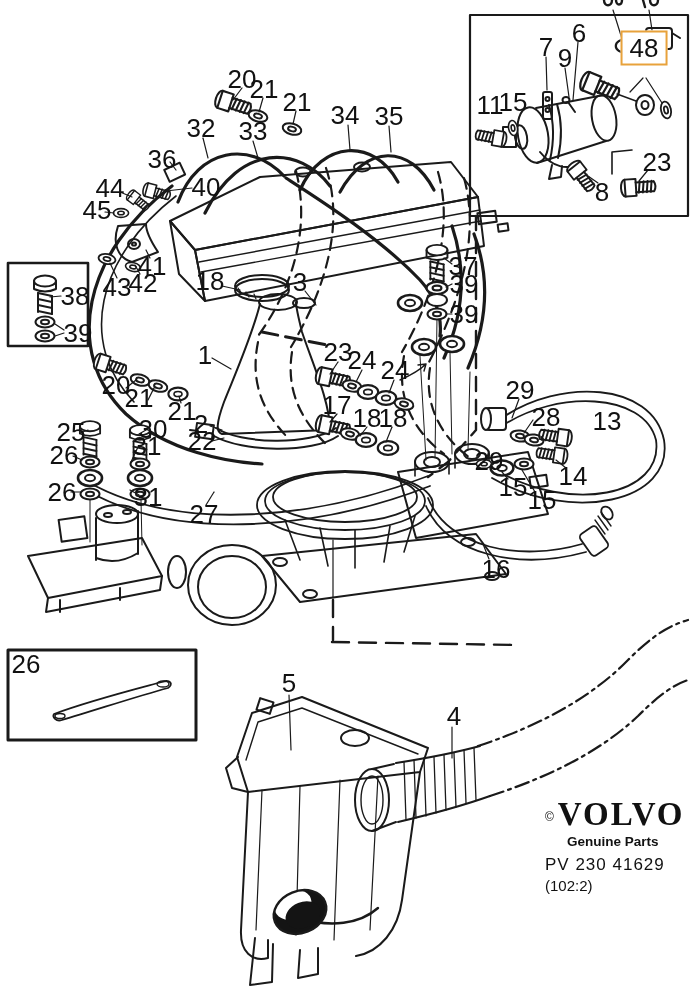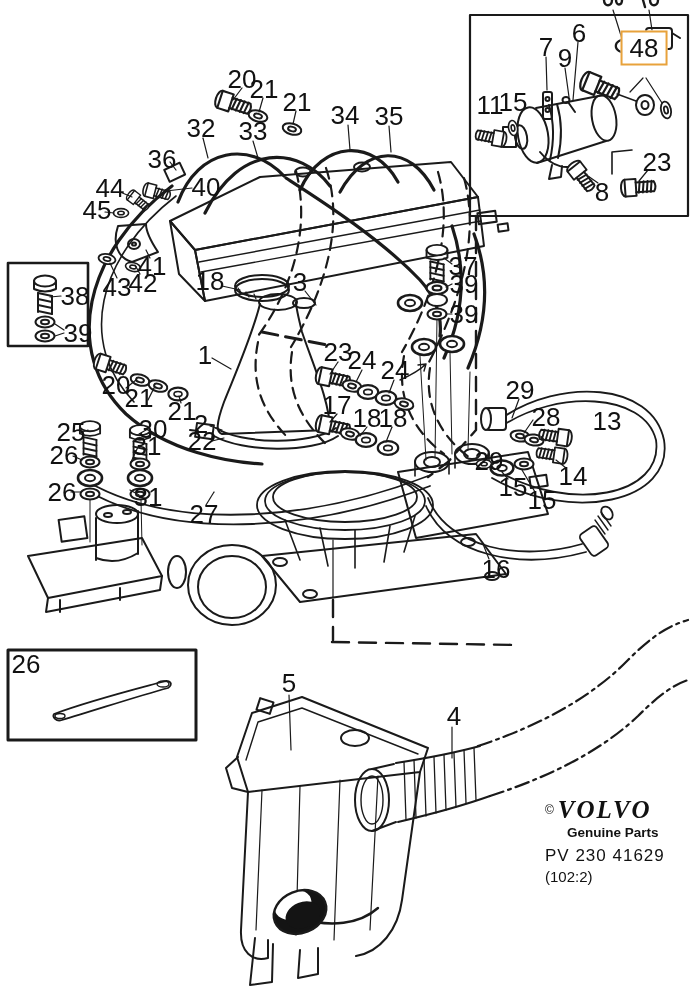--- a/index.html
+++ b/index.html
@@ -5,21 +5,21 @@
   html,body{margin:0;padding:0;background:#fff;}
   .stage{position:relative;width:690px;height:987px;background:#ffffff;overflow:hidden;
          font-family:"Liberation Sans",sans-serif;}
   .stage svg{position:absolute;left:0;top:0;}
   .callout{position:absolute;transform:translate(-50%,-50%);font-family:"Liberation Sans",sans-serif;
            font-size:26px;color:#111;line-height:1;white-space:nowrap;cursor:pointer;}
   .callout.boxed{border:2.5px solid #E8A23B;padding:2px 7px 3px 7px;background:#fff;}
   .branding{position:absolute;left:545px;top:796px;width:150px;color:#111;}
   .brand-row{display:flex;align-items:baseline;gap:4px;}
   .copy{font-size:12px;transform:translateY(-4px);display:inline-block;}
-  .brand-name{font-family:"Liberation Serif",serif;font-weight:bold;font-size:25px;letter-spacing:2px;font-style:italic;}
+  .brand-name{font-family:"Liberation Serif",serif;font-weight:bold;font-size:33px;letter-spacing:2px;}
   .tagline{font-weight:bold;font-size:13.5px;margin:1px 0 6px 22px;}
   .docnum{font-size:17px;letter-spacing:1px;}
   .sheet{font-size:15px;margin-top:2px;}
 </style>
 </head>
 <body>
 
 <div class="stage">
 
 <svg width="690" height="987" viewBox="0 0 690 987">

